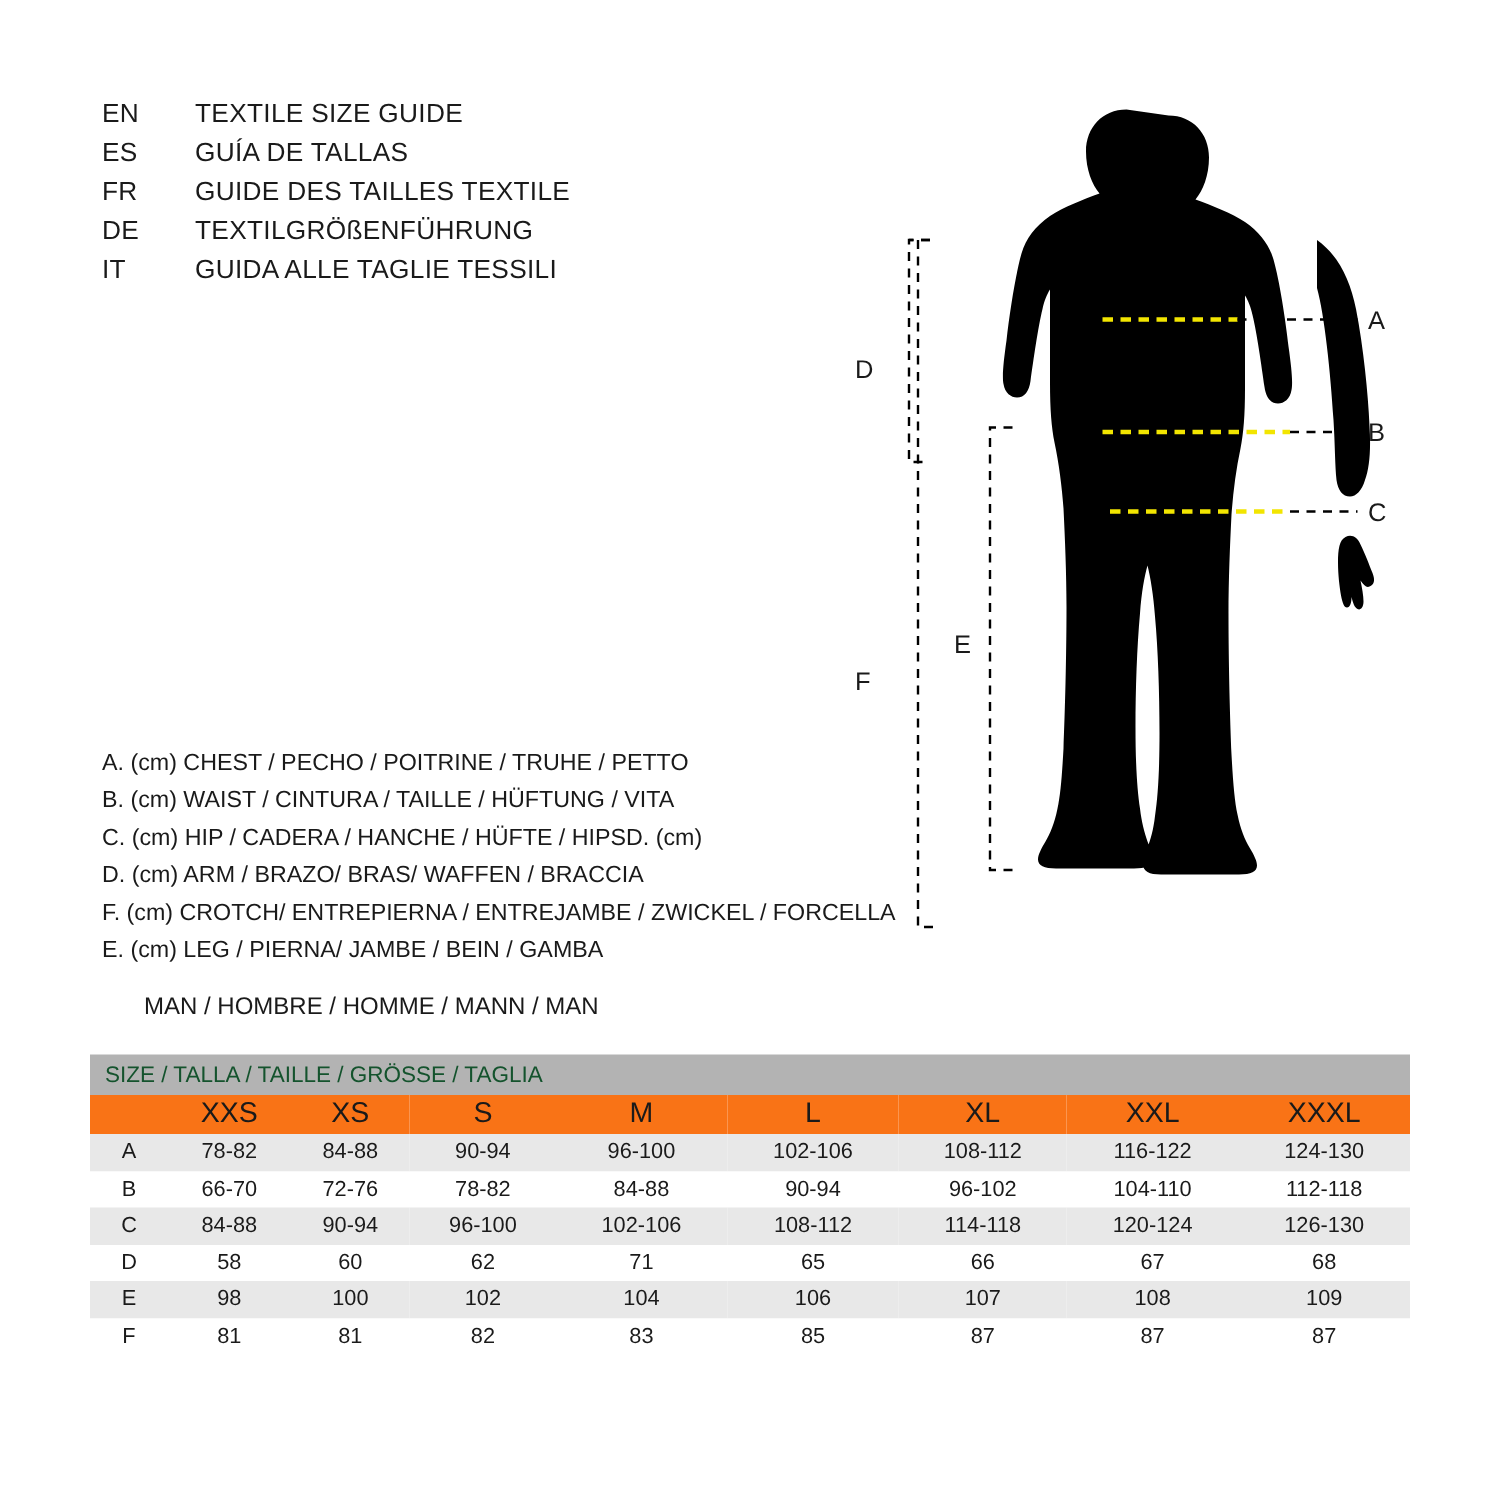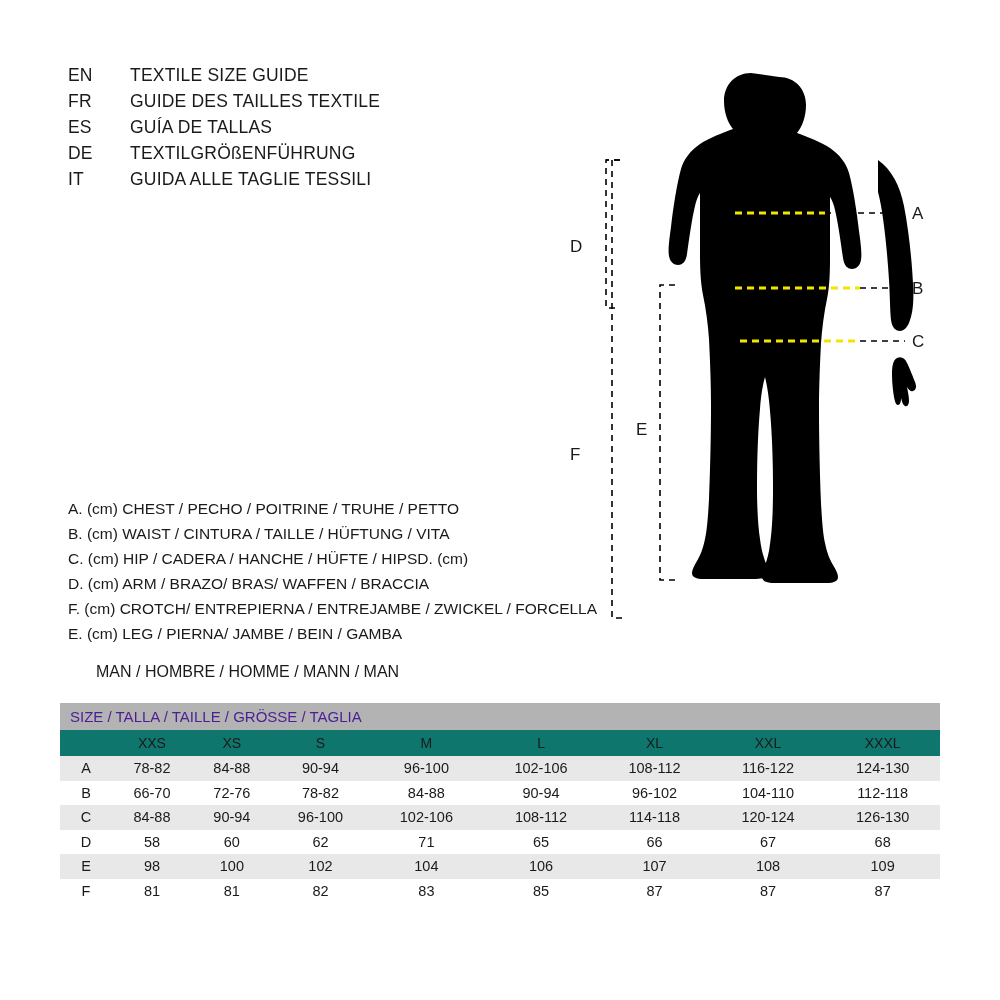--- a/index.html
+++ b/index.html
@@ -92,51 +92,51 @@
     color: #1a1a1a;
   }
   tr.header-row {
     background: #b3b3b3;
   }
   tr.header-row td {
     text-align: left;
     padding-left: 10px;
     font-size: 15px;
     height: 27px;
-    color: #4c1d95;
+    color: #14532d;
   }
   tr.sizes-row td {
-    background: #0f766e;
-    font-size: 14px;
+    background: #f97316;
+    font-size: 19px;
     height: 26px;
   }
   tr.band td { background: #e8e8e8; }
   tr.plain td { background: #ffffff; }
   td.rowlabel {
     width: 52px;
     text-align: center;
   }
 </style>
 </head>
 <body>
 
 <div class="page">
 
   <div class="lang-block">
     <div class="lang-row">
       <span class="lang-code">EN</span>
       <span class="lang-text">TEXTILE SIZE GUIDE</span>
     </div>
     <div class="lang-row">
+      <span class="lang-code">ES</span>
+      <span class="lang-text">GUÍA DE TALLAS</span>
+    </div>
+    <div class="lang-row">
       <span class="lang-code">FR</span>
       <span class="lang-text">GUIDE DES TAILLES TEXTILE</span>
-    </div>
-    <div class="lang-row">
-      <span class="lang-code">ES</span>
-      <span class="lang-text">GUÍA DE TALLAS</span>
     </div>
     <div class="lang-row">
       <span class="lang-code">DE</span>
       <span class="lang-text">TEXTILGRÖßENFÜHRUNG</span>
     </div>
     <div class="lang-row">
       <span class="lang-code">IT</span>
       <span class="lang-text">GUIDA ALLE TAGLIE TESSILI</span>
     </div>
   </div>

